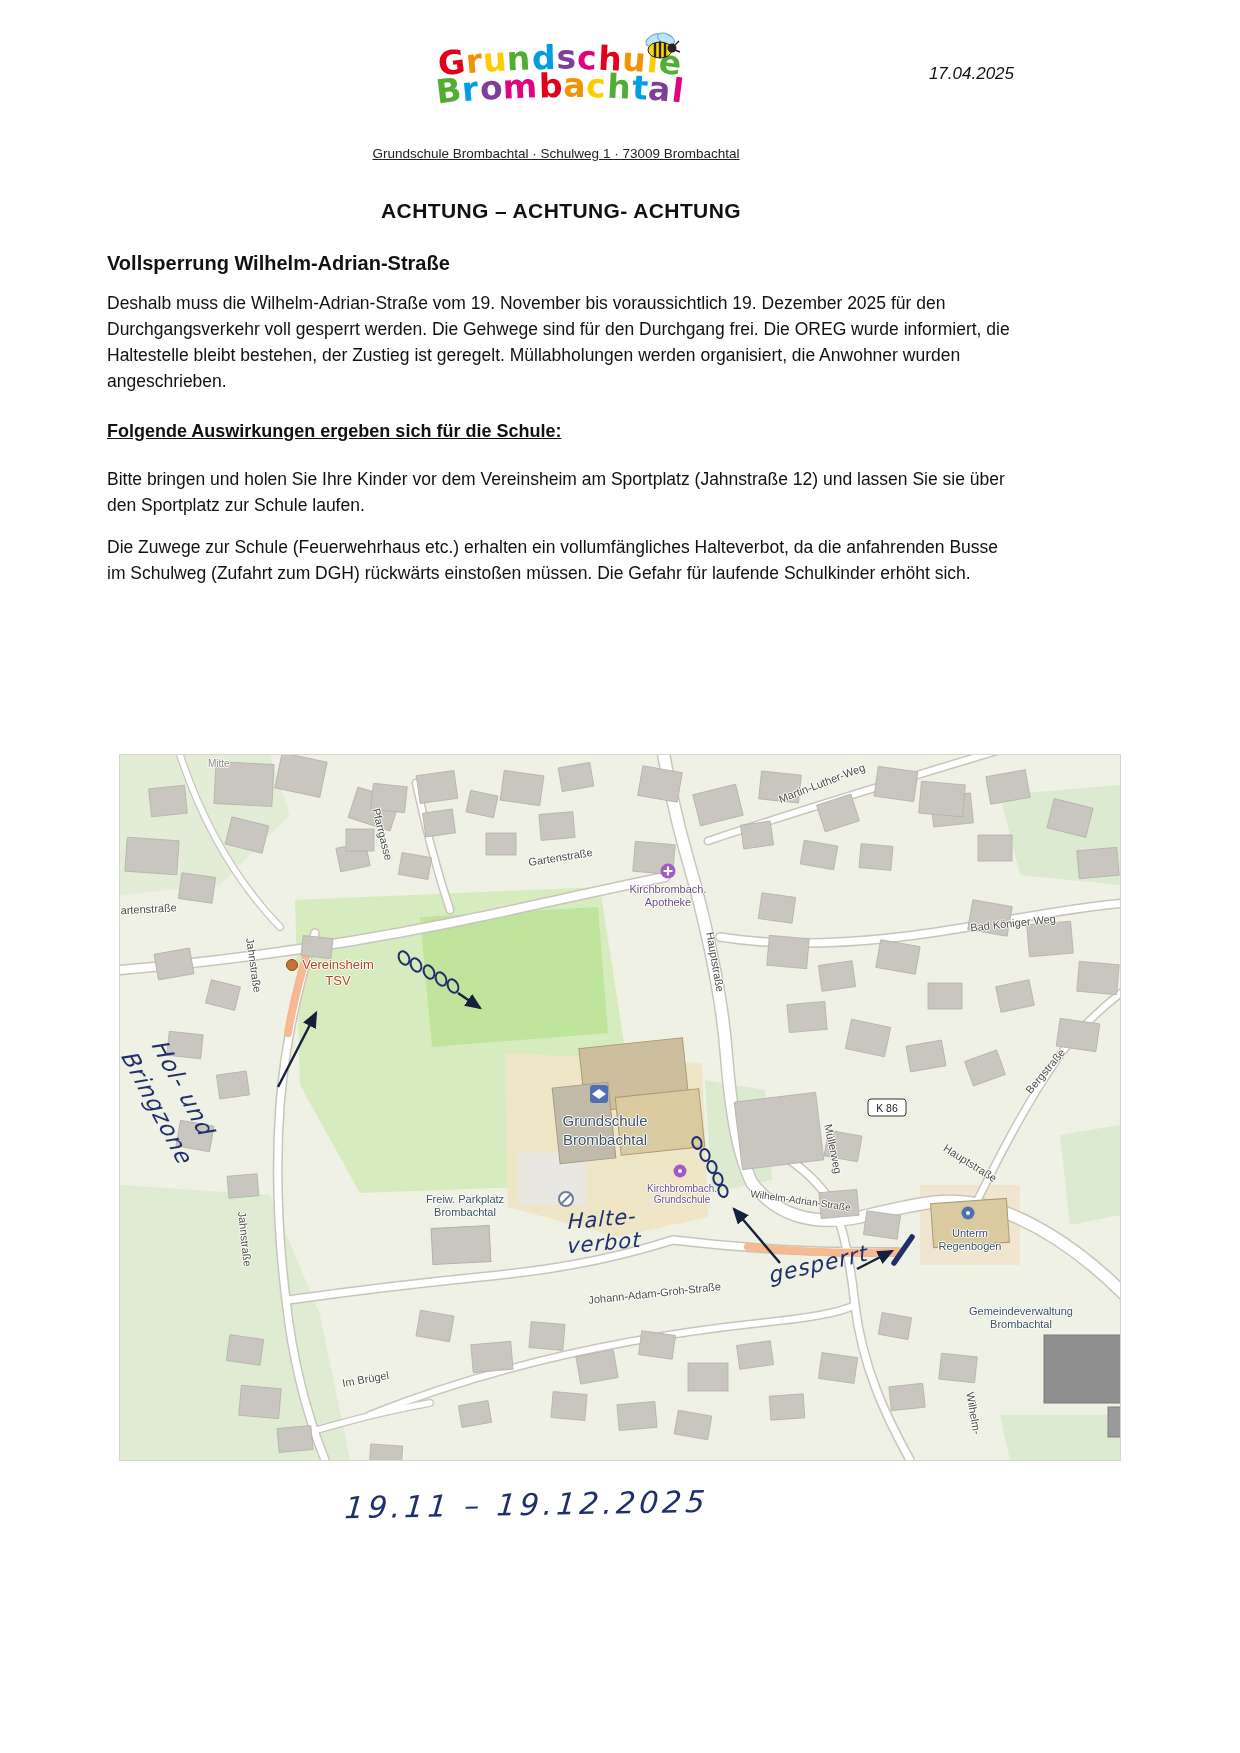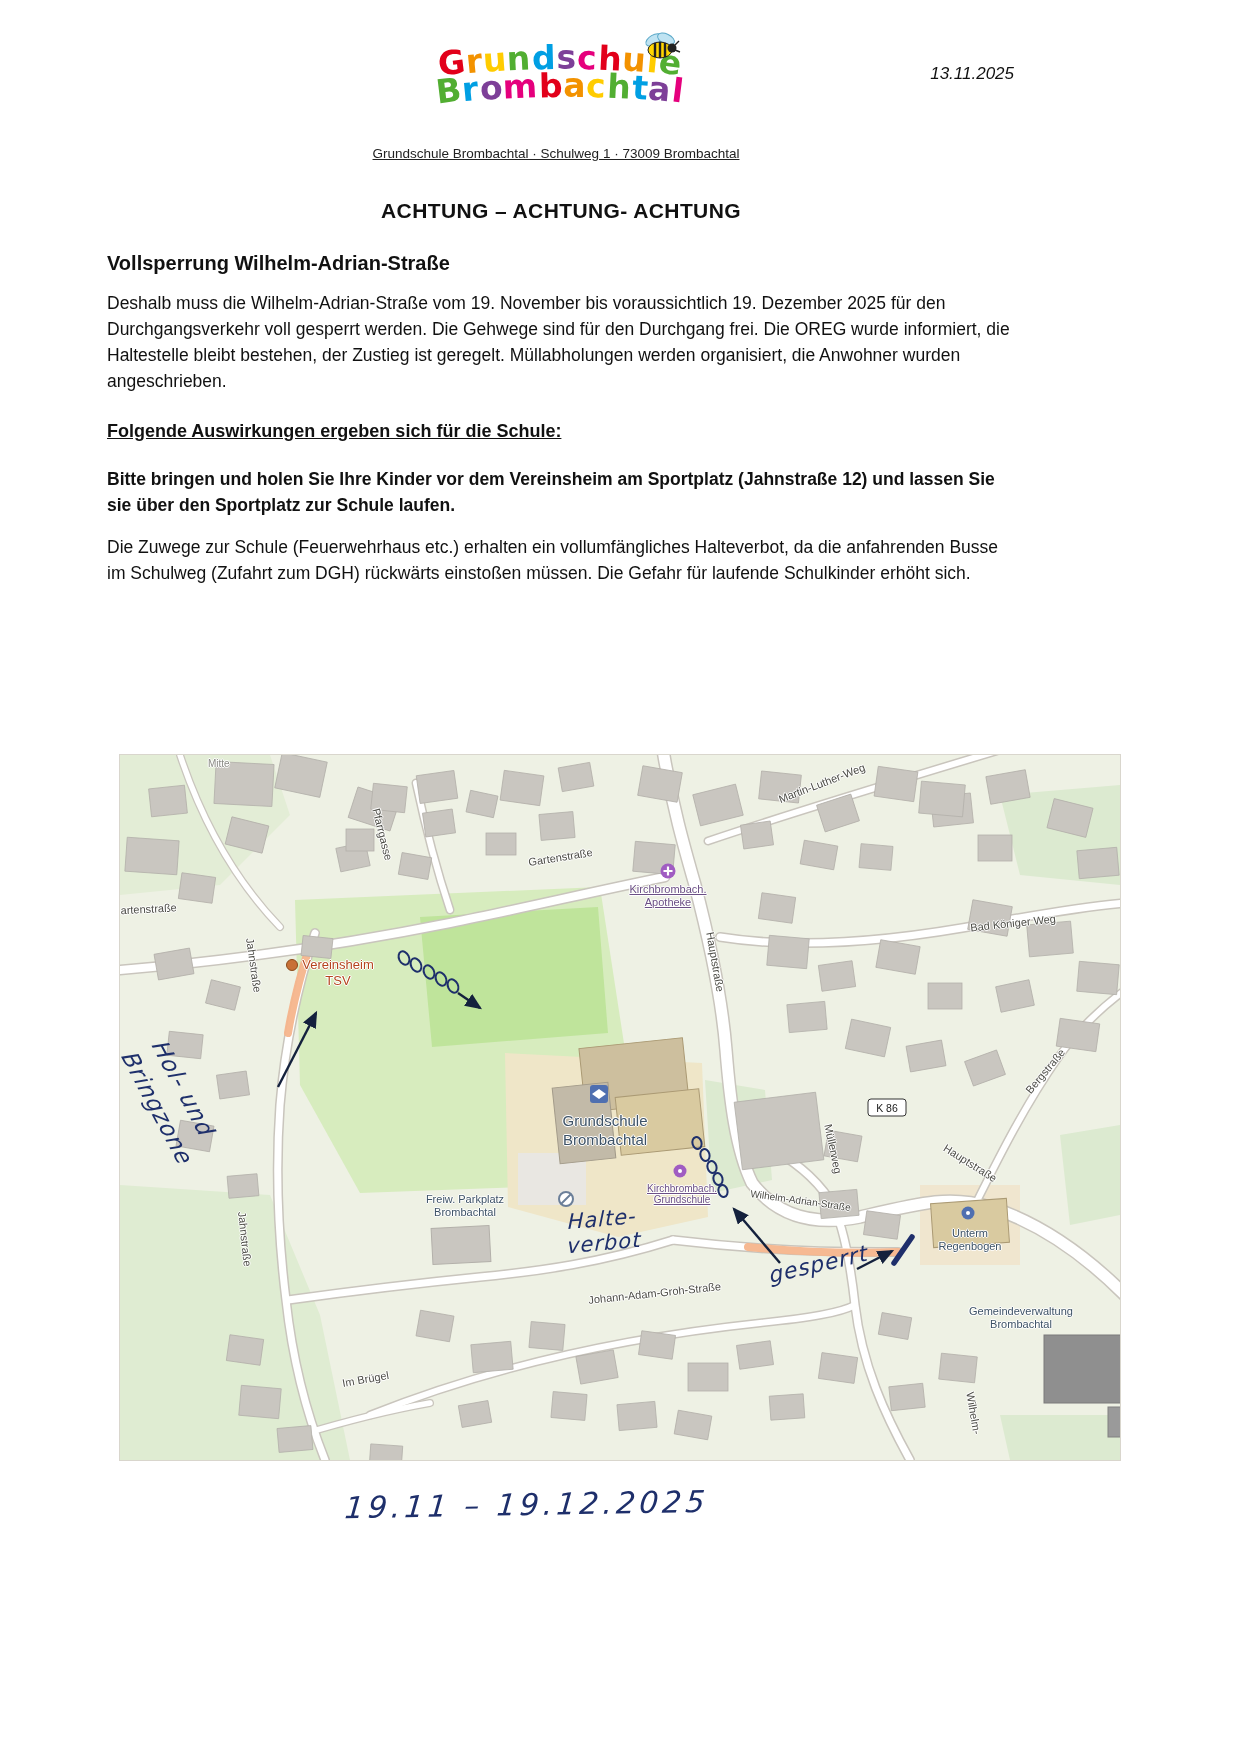--- a/index.html
+++ b/index.html
@@ -15,45 +15,45 @@
   .address{position:absolute;top:146px;left:0;width:1112px;text-align:center;
            font-size:13.5px;text-decoration:underline;color:#222;}
 
   
   .content{position:absolute;top:198px;left:107px;width:908px;font-size:17.5px;line-height:26px;}
   .h1{font-weight:bold;font-size:21px;letter-spacing:.4px;margin:0 0 26px 0;text-align:center;}
   .h2{font-weight:bold;font-size:20px;margin:0 0 14px 0;}
   .para{margin:0;}
   .gap{height:16px;}
   .section-heading{font-weight:bold;font-size:18px;text-decoration:underline;margin:24px 0 22px 0;}
-  .bold{font-weight:bold;margin-top:7px;}
+  .bold{font-weight:normal;margin-top:7px;}
 
   
   .map{position:absolute;top:755px;left:120px;width:1000px;height:705px;background:#eef1e4;
        outline:1px solid #d9d6cd;overflow:hidden;}
   .map svg{position:absolute;top:0;left:0;}
   .ml{position:absolute;white-space:nowrap;font-size:11px;color:#4c4c46;pointer-events:none;
       text-shadow:1px 0 0 #fff,-1px 0 0 #fff,0 1px 0 #fff,0 -1px 0 #fff,0 0 2px #fff;}
   .poi{text-align:center;line-height:13px;color:#3d5266;}
-  .poi-purple{color:#6b4f85;text-decoration:underline;}
+  .poi-purple{color:#6b4f85;}
   .poi-red{color:#b5451f;font-size:13px;line-height:16px;}
   .poi-school{color:#3d5266;font-size:15px;line-height:19px;}
   .tiny{font-size:10px;}
   .hand{position:absolute;font-family:"DejaVu Sans",sans-serif;font-style:italic;color:#1e2f6b;
         letter-spacing:1px;pointer-events:none;transform-origin:0 0;}
   .hand-date{position:absolute;top:1487px;left:345px;font-family:"DejaVu Sans",sans-serif;
         font-style:italic;color:#1e2f6b;font-size:30px;letter-spacing:4px;
         transform:rotate(-1deg) skewX(-6deg);}
 </style>
 </head>
 <body>
 
 <div class="page">
 
-  <div class="doc-date">13.11.2025</div>
+  <div class="doc-date">17.04.2025</div>
 
   <div class="logo">
     <div class="logo-line logo-line1" id="logo1"><span style="color: rgb(226, 0, 26); display: inline-block; transform: rotate(-7deg) translateY(0px);">G</span><span style="color: rgb(243, 146, 0); display: inline-block; transform: rotate(-5.6deg) translateY(-1.5px);">r</span><span style="color: rgb(255, 204, 0); display: inline-block; transform: rotate(-4.2deg) translateY(-2.9px);">u</span><span style="color: rgb(82, 174, 50); display: inline-block; transform: rotate(-2.8deg) translateY(-4px);">n</span><span style="color: rgb(0, 159, 227); display: inline-block; transform: rotate(-1.4deg) translateY(-4.8px);">d</span><span style="color: rgb(125, 63, 152); display: inline-block; transform: rotate(0deg) translateY(-5px);">s</span><span style="color: rgb(229, 0, 125); display: inline-block; transform: rotate(1.4deg) translateY(-4.8px);">c</span><span style="color: rgb(226, 0, 26); display: inline-block; transform: rotate(2.8deg) translateY(-4px);">h</span><span style="color: rgb(243, 146, 0); display: inline-block; transform: rotate(4.2deg) translateY(-2.9px);">u</span><span style="color: rgb(255, 204, 0); display: inline-block; transform: rotate(5.6deg) translateY(-1.5px);">l</span><span style="color: rgb(82, 174, 50); display: inline-block; transform: rotate(7deg) translateY(0px);">e</span></div>
     <div class="logo-line logo-line2" id="logo2"><span style="color: rgb(82, 174, 50); display: inline-block; transform: rotate(-7deg) translateY(0px);">B</span><span style="color: rgb(0, 159, 227); display: inline-block; transform: rotate(-5.6deg) translateY(-1.5px);">r</span><span style="color: rgb(125, 63, 152); display: inline-block; transform: rotate(-4.2deg) translateY(-2.9px);">o</span><span style="color: rgb(229, 0, 125); display: inline-block; transform: rotate(-2.8deg) translateY(-4px);">m</span><span style="color: rgb(226, 0, 26); display: inline-block; transform: rotate(-1.4deg) translateY(-4.8px);">b</span><span style="color: rgb(243, 146, 0); display: inline-block; transform: rotate(0deg) translateY(-5px);">a</span><span style="color: rgb(255, 204, 0); display: inline-block; transform: rotate(1.4deg) translateY(-4.8px);">c</span><span style="color: rgb(82, 174, 50); display: inline-block; transform: rotate(2.8deg) translateY(-4px);">h</span><span style="color: rgb(0, 159, 227); display: inline-block; transform: rotate(4.2deg) translateY(-2.9px);">t</span><span style="color: rgb(125, 63, 152); display: inline-block; transform: rotate(5.6deg) translateY(-1.5px);">a</span><span style="color: rgb(229, 0, 125); display: inline-block; transform: rotate(7deg) translateY(0px);">l</span></div>
     <svg class="bee" width="46" height="34" viewBox="0 0 46 34">
       <ellipse cx="16" cy="10" rx="9" ry="5" fill="#bfe3f2" stroke="#5aa8c8" transform="rotate(-30 16 10)"></ellipse>
       <ellipse cx="28" cy="9" rx="9" ry="5" fill="#bfe3f2" stroke="#5aa8c8" transform="rotate(25 28 9)"></ellipse>
       <ellipse cx="22" cy="20" rx="12" ry="8" fill="#ffd500" stroke="#222"></ellipse>
       <path d="M17,13 v14 M22,12 v16 M27,13 v14" stroke="#222" stroke-width="2.4" fill="none"></path>
       <circle cx="34" cy="18" r="4.5" fill="#222"></circle>

